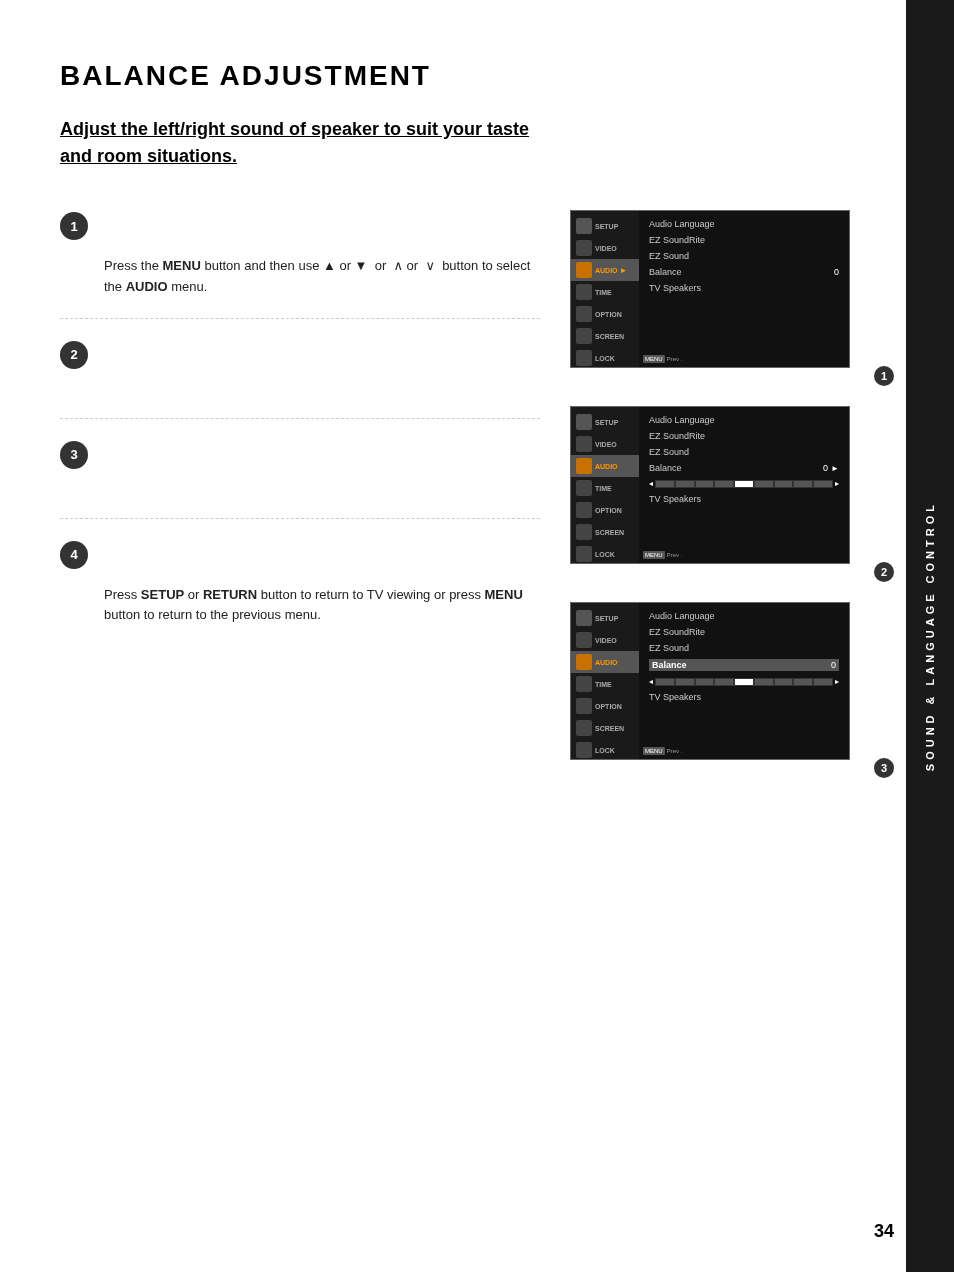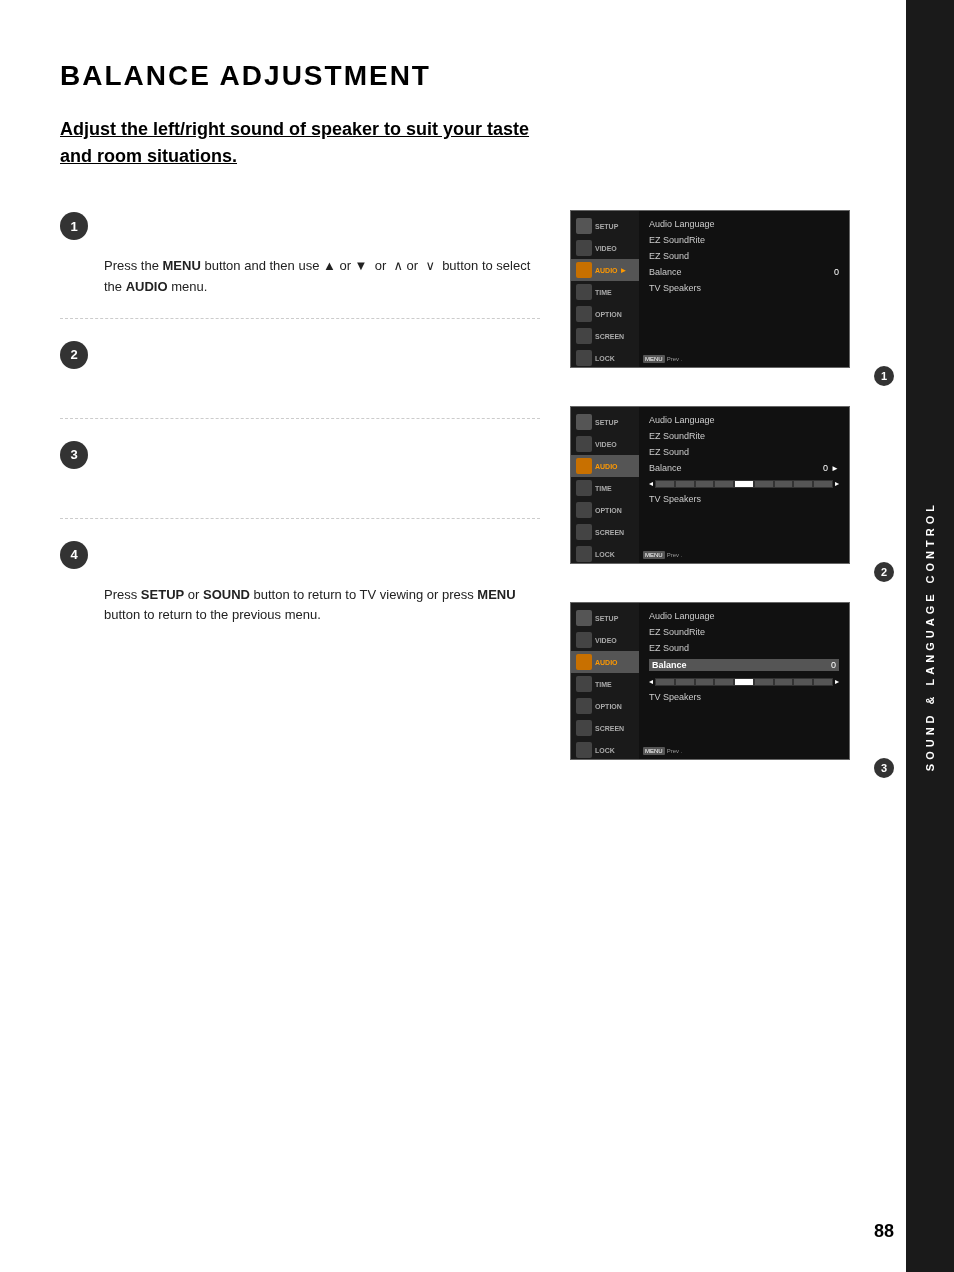--- a/index.html
+++ b/index.html
@@ -186,21 +186,21 @@
         <div class="step-number">2</div>
       </div>
 
       <div class="step-item">
         <div class="step-number">3</div>
       </div>
 
       <div class="step-item">
         <div class="step-number">4</div>
         <div class="step-text">
-          Press <b>SETUP</b> or <b>SOUND</b> button to return to TV viewing or press <b>MENU</b> button to return to the previous menu.
+          Press <b>SETUP</b> or <b>RETURN</b> button to return to TV viewing or press <b>MENU</b> button to return to the previous menu.
         </div>
       </div>
 
     </div>
 
     <div class="screenshots-column">
 
       <div class="screenshot-wrapper" style="margin-bottom:28px;">
         <div style="display:flex; border:1px solid #666; width:280px; height:158px; position:relative; background:#000;">
 
@@ -394,19 +394,19 @@
             <span style="font-size:6px;color:#999;">Prev .</span>
           </div>
         </div>
         <div class="screenshot-number">3</div>
       </div>
 
     </div>
 
   </div>
 
-  <div class="page-number">88</div>
+  <div class="page-number">34</div>
 
 </div>
 
 <div class="right-bar">
   <span class="right-bar-text">SOUND &amp; LANGUAGE CONTROL</span>
 </div>
 
 </body></html>

